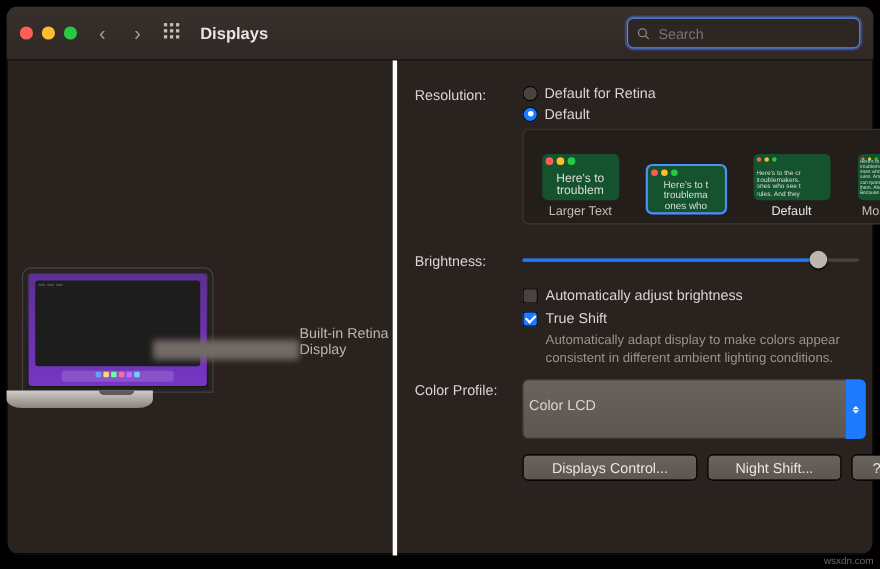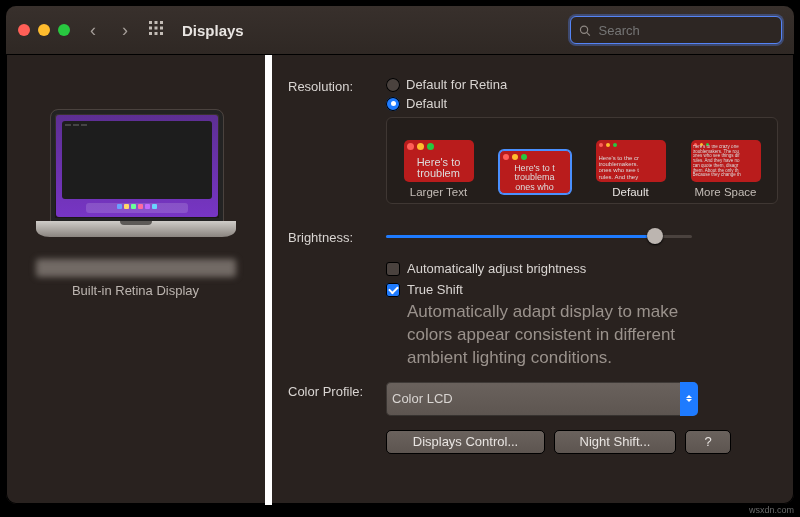--- a/index.html
+++ b/index.html
@@ -10,21 +10,21 @@
   .red{background:#ff5f57}
   .yel{background:#febc2e}
   .grn{background:#28c840}
   .navarrow{width:18px;color:#a59e99;display:flex;justify-content:center;align-items:center}
   .chev{font-size:18px;line-height:1}
   .apps-icon svg{width:16px;height:16px}
   .title{font-size:15px;font-weight:600;color:#e8e4e1;margin-left:4px}
   .search{margin-left:auto;width:194px;height:26px;border:1px solid #5584f5;border-radius:6px;background:#2d2623;display:flex;align-items:center;gap:6px;padding:0 8px;box-shadow:0 0 0 2px rgba(85,132,245,.35)}
   .search input{background:transparent;border:none;outline:none;color:#8f8883;font-size:13px;width:100%}
   .content{display:flex;height:450px}
-  .sidebar{width:351px;border-right:7px solid #ffffff;display:flex;flex-direction:column;align-items:center;padding-top:54px}
+  .sidebar{width:351px;border-right:4px solid #ffffff;display:flex;flex-direction:row;align-items:center;padding-top:54px}
   .laptop{width:200px;height:128px;position:relative}
   .lid{position:absolute;left:14px;top:0;width:172px;height:112px;border-radius:8px 8px 0 0;background:linear-gradient(#3a3330,#1a1614);border:1px solid #4a423e;box-shadow:inset 0 0 0 4px #232323}
   .screen{position:absolute;left:5px;top:5px;right:5px;bottom:5px;background:linear-gradient(#5d2f93,#7735c4);border-radius:3px;overflow:hidden}
   .winmini{position:absolute;left:6px;top:6px;right:6px;bottom:18px;background:#1d1d1d;border-radius:3px}
   .winmini:before{content:"";position:absolute;top:3px;left:3px;width:6px;height:2px;background:#444;box-shadow:8px 0 #444,16px 0 #444}
   .dock{position:absolute;bottom:4px;left:30px;right:30px;height:8px;background:rgba(255,255,255,.15);border-radius:3px;display:flex;gap:2px;padding:1px;justify-content:center}
   .dock i{width:5px;height:5px;border-radius:1px;background:#6aa0ff}
   .dock i:nth-child(2){background:#ffd76a}
   .dock i:nth-child(3){background:#6aff9c}
   .dock i:nth-child(4){background:#ff6aa0}
@@ -37,21 +37,21 @@
   .main{flex:1;padding:22px 16px 14px 16px;font-size:13px}
   .row{display:flex;gap:10px;margin-bottom:4px}
   .label{width:88px;color:#d9d5d2;padding-top:2px}
   .opts{flex:1}
   .radio{display:flex;align-items:center;gap:6px;margin-bottom:4px}
   .rbtn{width:14px;height:14px;border-radius:50%;background:#4a423e;box-shadow:inset 0 0 0 1px #000}
   .rbtn.on{background:#1e7bff;display:flex;align-items:center;justify-content:center}
   .rbtn.on:after{content:"";width:5px;height:5px;border-radius:50%;background:#fff}
   .scalebox{margin-top:6px;width:382px;height:74px;border:1px solid #3f3733;border-radius:6px;background:#241e1b;display:flex;justify-content:space-around;align-items:flex-end;padding:6px 4px 5px 4px}
   .thumbcol{display:flex;flex-direction:column;align-items:center;justify-content:flex-end}
-  .thumb{width:70px;height:42px;border-radius:5px;background:#b91c1c;position:relative;overflow:hidden;margin-bottom:4px}
+  .thumb{width:70px;height:42px;border-radius:5px;background:#14532d;position:relative;overflow:hidden;margin-bottom:4px}
   .thumb.sel{border:1px solid #4a90ff;box-shadow:0 0 0 1px #4a90ff}
   .tlm{position:absolute;top:3px;left:3px;display:flex;gap:3px}
   .tlm span{border-radius:50%;background:#ff5f57}
   .tlm span:nth-child(2){background:#febc2e}
   .tlm span:nth-child(3){background:#28c840}
   .s1 .tlm span{width:7px;height:7px}
   .s2 .tlm span{width:6px;height:6px}
   .s3 .tlm span{width:4px;height:4px}
   .s4 .tlm span{width:3px;height:3px}
   .thumbtext{position:absolute;left:0;right:0;bottom:2px;color:#ddd;text-align:center;line-height:1.05;overflow:hidden}
@@ -62,22 +62,22 @@
   .thcap{font-size:11.5px;color:#c4bdb7}
   .thcap.b{font-weight:400;color:#e8e4e1}
   .slider{position:relative;height:16px;width:306px}
   .track{position:absolute;top:7px;left:0;right:0;height:3px;background:#4a423e;border-radius:2px}
   .fill{position:absolute;top:7px;left:0;height:3px;background:#1e7bff;border-radius:2px}
   .knob{position:absolute;top:0;width:16px;height:16px;border-radius:50%;background:#bcb5b0;box-shadow:0 1px 2px #000}
   .chk{display:flex;align-items:flex-end;gap:7px;margin-bottom:4px}
   .cbx{width:14px;height:14px;border-radius:3px;background:#4a423e;box-shadow:inset 0 0 0 1px #000;display:flex;align-items:center;justify-content:center}
   .cbx.on{background:#1e7bff}
   .cbx.on:after{content:"";width:7px;height:4px;border-left:2px solid #fff;border-bottom:2px solid #fff;transform:rotate(-45deg);margin-top:-2px}
-  .desc{color:#9a928c;font-size:17px;line-height:1.35;margin-left:21px;margin-top:2px;width:290px}
-  .select{width:300px;height:22px;background:linear-gradient(#6a625d,#5d5550);border-radius:5px;display:flex;align-items:center;padding:6px 6px;position:relative;box-shadow:inset 0 0 0 1px rgba(0,0,0,.4)}
+  .desc{color:#9a928c;font-size:12px;line-height:1.35;margin-left:21px;margin-top:2px;width:290px}
+  .select{width:300px;height:22px;background:linear-gradient(#6a625d,#5d5550);border-radius:5px;display:flex;padding:16px 6px;position:relative;box-shadow:inset 0 0 0 1px rgba(0,0,0,.4)}
   .select .caret{position:absolute;right:0;top:0;bottom:0;width:18px;background:#1e7bff;border-radius:0 5px 5px 0;display:flex;flex-direction:column;align-items:center;justify-content:center;gap:1px}
   .caret:before,.caret:after{content:"";border:3px solid transparent}
   .caret:before{border-bottom-color:#fff}
   .caret:after{border-top-color:#fff}
   .btnrow{display:flex;gap:9px;margin-top:10px}
   .pbtn{height:22px;background:linear-gradient(#6a625d,#5d5550);border:1px solid #000;border-radius:5px;color:#e8e4e1;font-size:13px;display:flex;align-items:center;justify-content:center;padding:0 10px}
   .qbtn{width:24px}
   .watermark{position:absolute;right:6px;bottom:2px;font-size:9px;color:#6a6a6a}
 </style>
 </head>

